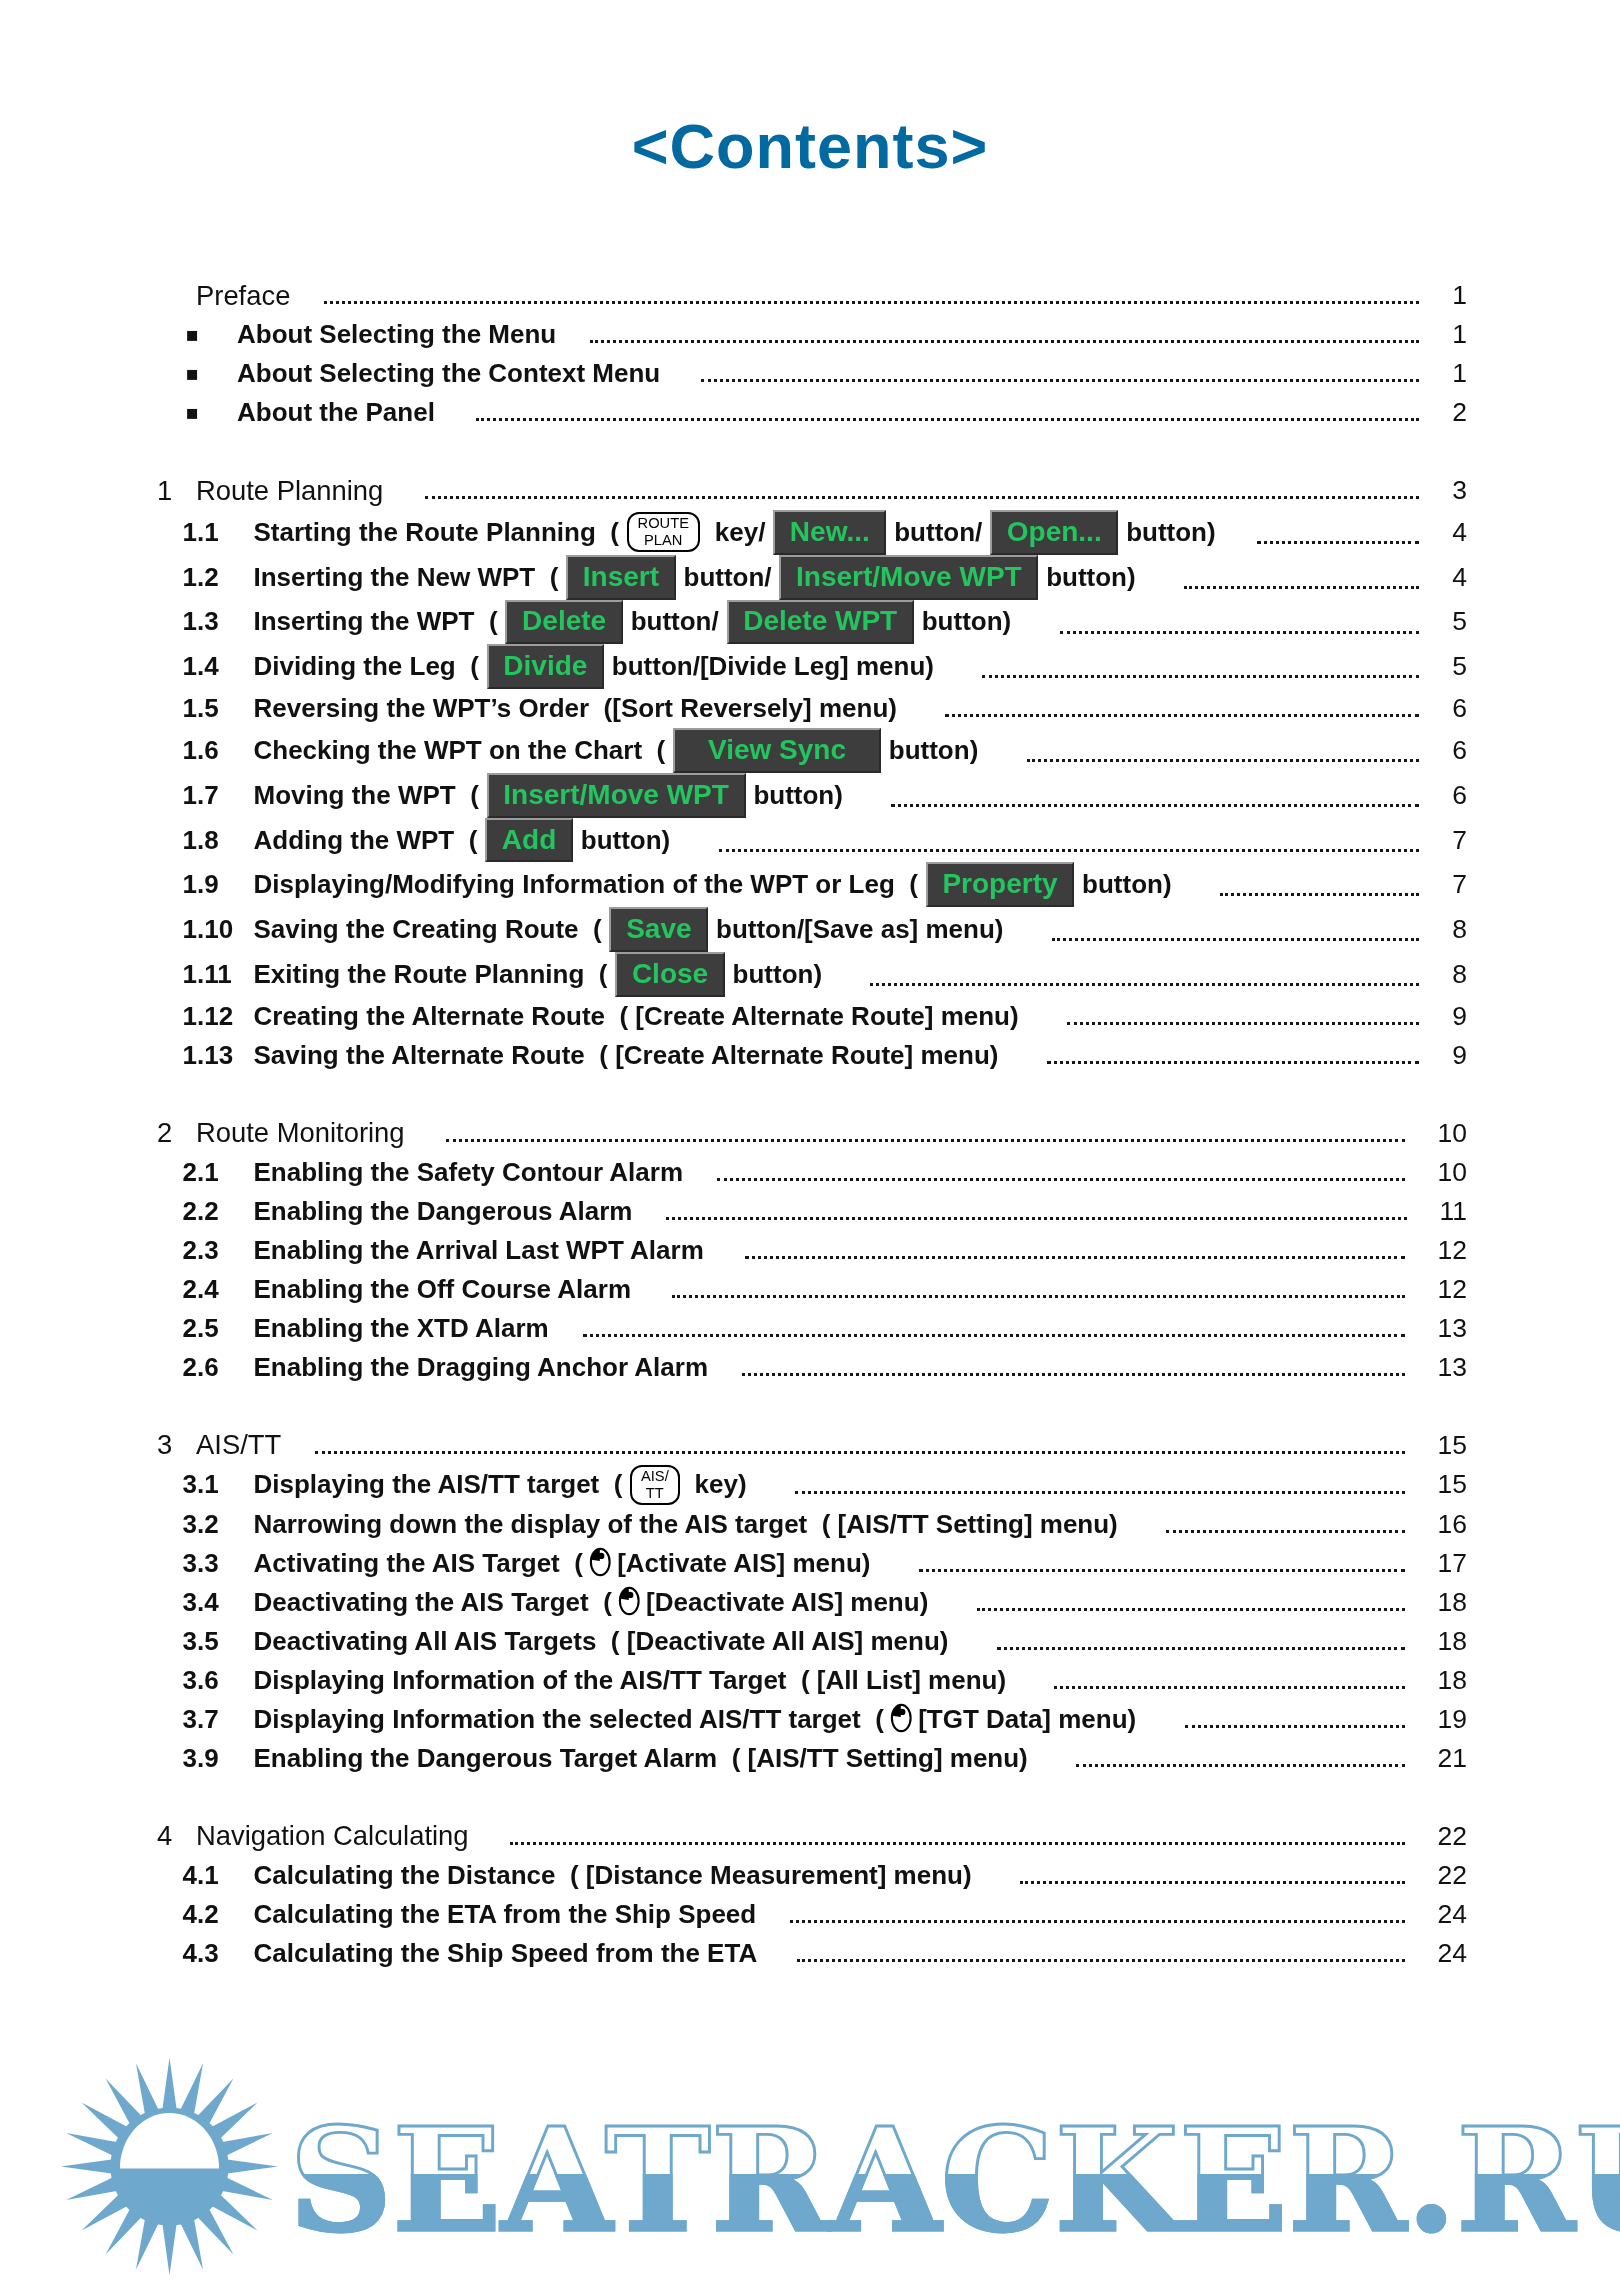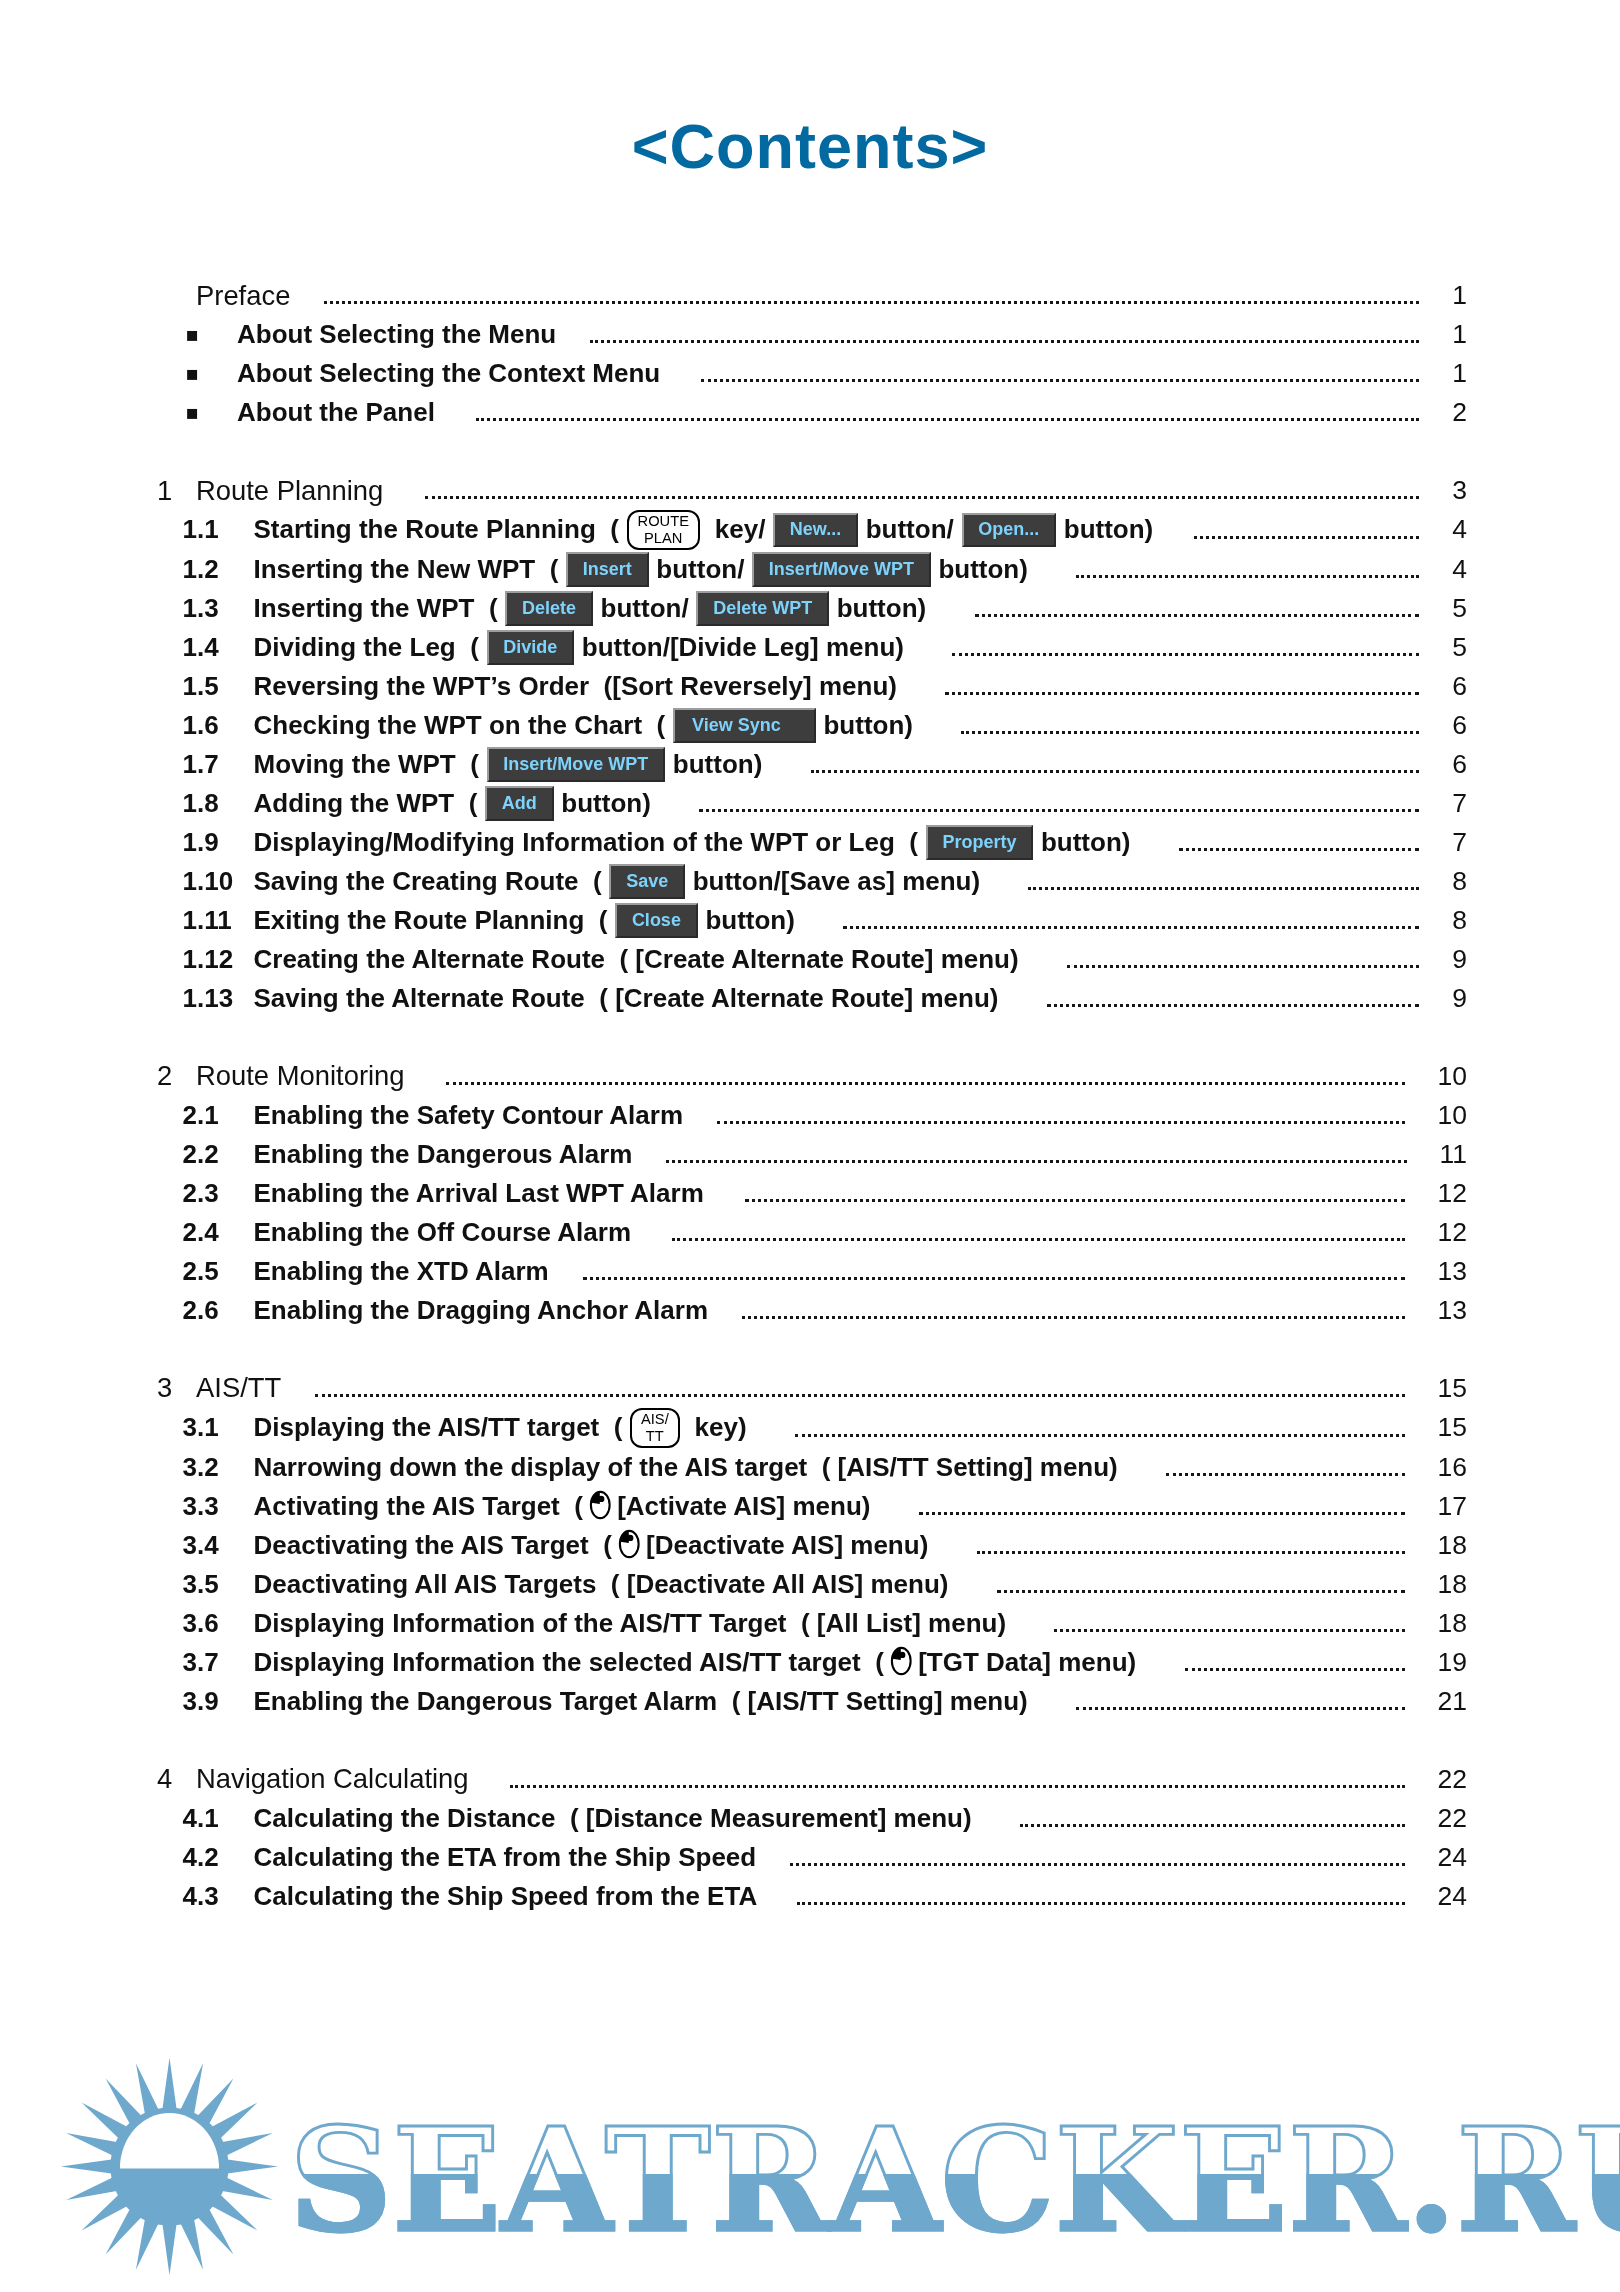--- a/index.html
+++ b/index.html
@@ -18,27 +18,27 @@
   .row.section{font-size:27.4px;font-weight:normal;}
   .row.section .num{display:inline-block;width:39px;flex-shrink:0;}
   .row.sub{padding-left:25.5px;font-weight:bold;font-size:26px;}
   .row.sub .num{display:inline-block;width:71px;flex-shrink:0;}
   .row.bullet{padding-left:29px;font-weight:bold;font-size:26px;}
   .row.bullet .sq{display:inline-block;width:51px;font-size:20.6px;flex-shrink:0;}
   .lbl{white-space:pre;}
   .leader{flex:1 1 auto;min-width:11.8px;border-bottom:3.9px dotted #161616;margin:0 2.9px 0 3.9px;align-self:flex-end;margin-bottom:10.8px;}
   .pg{font-weight:normal;font-size:26.5px;flex-shrink:0;}
   .btn{
-    display:inline-block;background:#3d3d3d;color:#7dd3fc;
-    font-weight:bold;font-size:18px;line-height:1;
+    display:inline-block;background:#3d3d3d;color:#22c55e;
+    font-weight:bold;font-size:28px;line-height:1;
     padding:5.9px 14.7px 6.9px 14.7px;margin:0 7.8px;
     border:2px solid #2a2a2a;border-top-color:#9d9d9d;border-left-color:#9d9d9d;
     white-space:pre;text-align:center;
   }
-  .btn.wide{padding-left:17px;padding-right:33px;}
+  .btn.wide{padding-left:33px;padding-right:33px;}
   .key{
     display:inline-flex;flex-direction:column;justify-content:center;align-items:center;
     border:2.9px solid #000;border-radius:12px;background:#fff;
     padding:1px 8.8px;margin:0 7.8px;font-weight:normal;
     font-size:14.7px;line-height:1.15;text-align:center;color:#000;
   }
   .mouse{display:inline-block;margin:0 5.9px;transform:translateY(2px);}
   .watermark{position:absolute;left:12px;top:1988px;width:1452px;height:305px;margin-left:40px;}
   .sun{position:absolute;left:4.9px;top:63px;}
   .wm-text{

